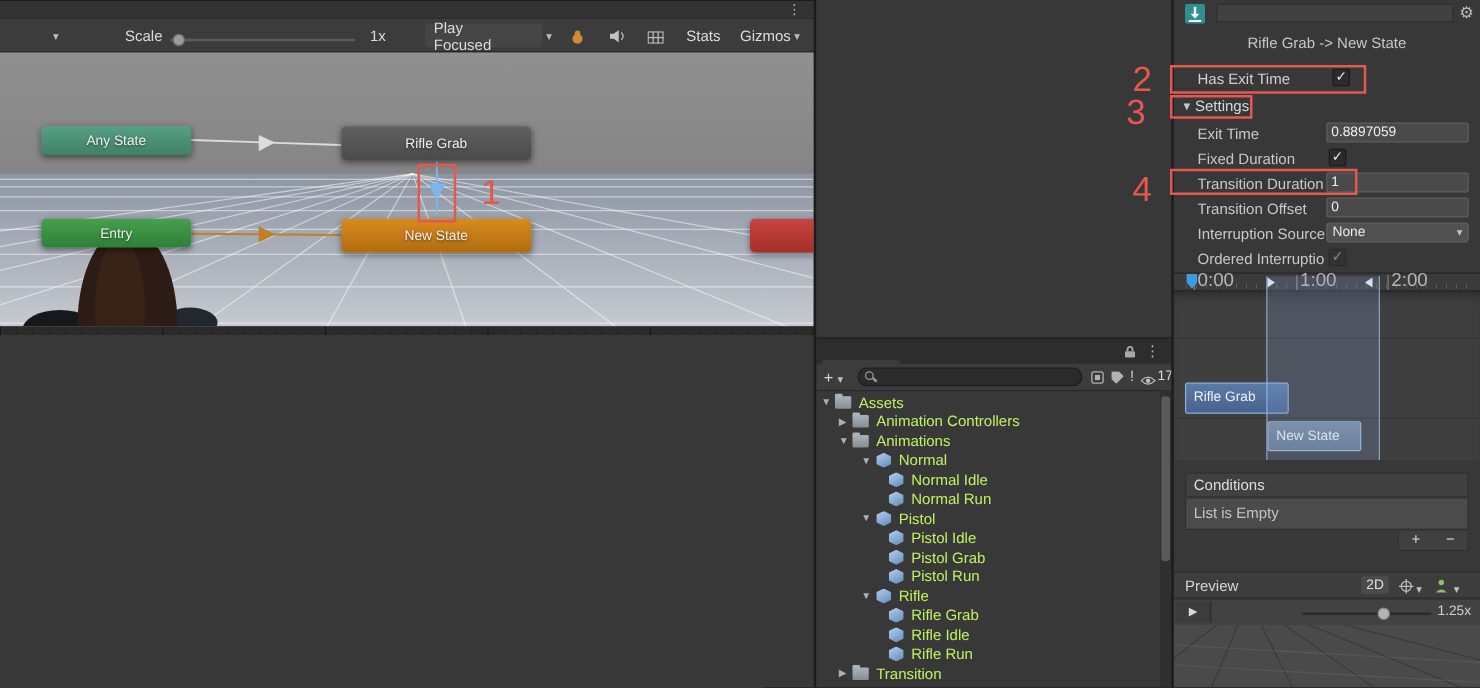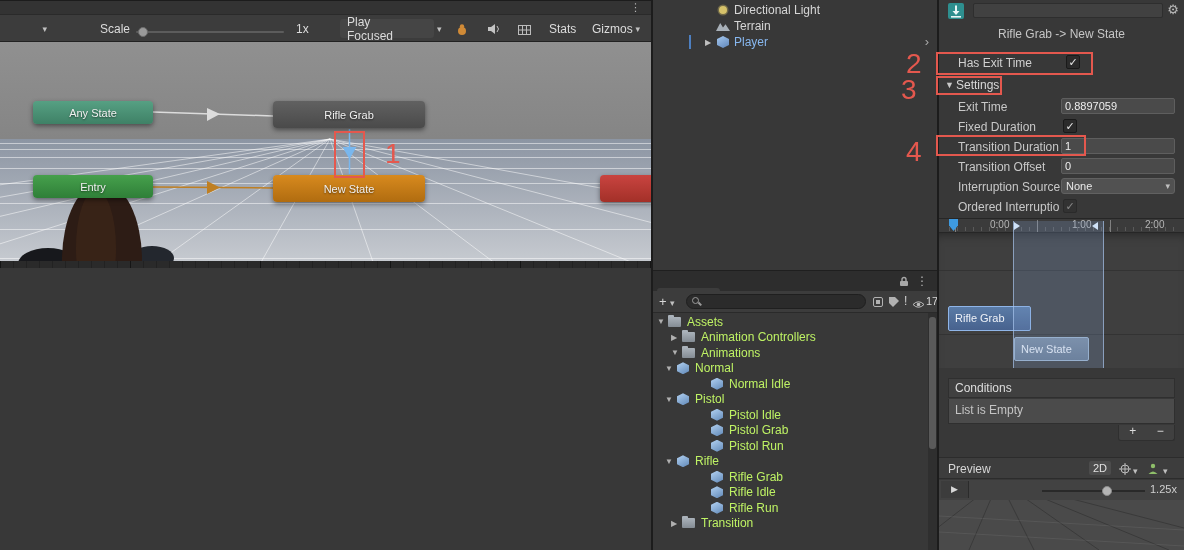--- a/index.html
+++ b/index.html
@@ -81,21 +81,21 @@
   .i-slice { left:220px; top:6px; width:10px; height:10px; border:1px solid #b2b2b2; border-radius:2px; }
   .i-slice::after { content:""; position:absolute; left:2px; top:2px; width:4px; height:4px; background:#b2b2b2; }
   .i-tag { left:236px; top:6px; width:10px; height:10px; background:#b2b2b2; clip-path:polygon(0 0,60% 0,100% 40%,40% 100%,0 60%); }
   #proj-bang { left:251px; top:3px; color:#cfcfcf; font-size:12px; }
   #proj-eye { left:259px; top:7px; }
   #proj-count { left:273px; top:4px; font-size:11px; color:#d8d8d8; }
 
   #proj-tree { position:absolute; left:0; top:314px; width:100%; height:236px; overflow:hidden; }
   .t-row { height:15.5px; display:flex; align-items:center; }
   .t-row.i0 { padding-left:4px; } .t-row.i1 { padding-left:18px; }
-  .t-row.i2 { padding-left:12px; } .t-row.i3 { padding-left:46px; }
+  .t-row.i2 { padding-left:36px; } .t-row.i3 { padding-left:46px; }
   .t-row .arrow { width:11px; font-size:8px; color:#b0b0b0; flex:none; }
   .t-row .arrow.open::after { content:"▼"; } .t-row .arrow.closed::after { content:"▶"; }
   .ticon { width:15px; height:12px; margin-right:4px; position:relative; flex:none; }
   .ticon.folder::before { content:""; position:absolute; left:0; top:-1px; width:6px; height:3px; background:#aab2ba; border-radius:1px 1px 0 0; }
   .ticon.folder::after { content:""; position:absolute; left:0; top:1px; width:13px; height:10px; background:linear-gradient(#aab2ba,#848c94); border-radius:1px; }
   .ticon.model::after { content:""; position:absolute; left:1px; top:0; width:12px; height:12px; background:linear-gradient(150deg,#b3d2f2,#6189b8); clip-path:polygon(50% 0,100% 25%,100% 75%,50% 100%,0 75%,0 25%); }
   .tlabel { color:#bef264; white-space:nowrap; }
   #proj-scrolltrack { position:absolute; right:0px; top:313px; width:9px; height:237px; background:#2f2f2f; }
   #proj-scrollthumb { position:absolute; left:1px; top:4px; width:7px; height:132px; background:#5a5a5a; border-radius:3px; }
 
@@ -119,21 +119,21 @@
   .insp-row.check .val-check { display:block; }
   .val-check::after { content:"✓"; }
   .insp-row.dim .val-check { opacity:.45; }
   .val-drop { display:none; position:absolute; left:122px; top:1px; width:114px; height:16px; background:#515151; border:1px solid #616161; border-radius:3px; font-size:11px; color:#e8e8e8; padding:0 4px; align-items:center; justify-content:space-between;text-align:center; }
   .insp-row.drop .val-drop { display:flex; }
 
   #tl-ruler { left:0; top:218px; width:245px; height:15px; background:#3b3b3b; border-top:1px solid #262626; border-bottom:1px solid #262626; }
   #tl-minor { position:absolute; left:10px; right:4px; bottom:1px; height:4px; background:repeating-linear-gradient(90deg,#5a5a5a 0 1px,transparent 1px 8px); }
   .tl-tick { position:absolute; top:1px; display:flex; gap:2px; align-items:flex-start; }
   .tl-tick i { display:block; width:1px; height:12px; background:#808080; }
-  .tl-tick span { font-size:10px; color:#b5b5b5; line-height:9px;padding-left:32px; }
+  .tl-tick span { font-size:15px; color:#b5b5b5; line-height:9px; }
   #playhead { left:10px; top:219px; width:9px; height:12px; background:#3e9ae0; clip-path:polygon(0 0,100% 0,100% 55%,50% 100%,0 55%); z-index:4; }
   #tl-tracks { left:0; top:233px; width:245px; height:135px; background:#3f3f3f; box-shadow:inset 0 8px 12px -8px rgba(0,0,0,.5); }
   .hline { position:absolute; left:0; width:245px; height:1px; background:#333; }
   #hline1 { top:270px; } #hline2 { top:334px; }
   .tl-bar { position:absolute; font-size:11px; color:#eef2f8; padding:5px 0 0 6px; z-index:2; }
   #bar-rifle { left:9px; top:306px; width:83px; height:25px; background:linear-gradient(#5a7ba6,#47628e); border:1px solid #8fb5e8; border-radius:2px; }
   #bar-newstate { left:75px; top:337px; width:75px; height:24px; background:linear-gradient(#7a8ba0,#66788e); border:1px solid #9db4cc; border-radius:2px; }
   #tl-region { left:74px; top:221px; width:91px; height:147px; background:rgba(130,165,215,.22); border-left:1px solid rgba(170,200,240,.65); border-right:1px solid rgba(170,200,240,.65); z-index:3; pointer-events:none; }
   #mark-in { left:75px; top:222px; width:0; height:0; border-left:6px solid #cfe2f8; border-top:4px solid transparent; border-bottom:4px solid transparent; z-index:4; }
   #mark-out { left:153px; top:222px; width:0; height:0; border-right:6px solid #cfe2f8; border-top:4px solid transparent; border-bottom:4px solid transparent; z-index:4; }
@@ -276,46 +276,20 @@
         </g>
       </svg>
     </div>
   </div>
 
   <div class="abs vdiv" style="left:651px"></div>
   <div class="abs vdiv" style="left:937px"></div>
 
   <div id="middle" class="abs">
 
-    <div id="hierarchy">
-
-        <div class="h-row plain">
-
-          <span class="expander"></span>
-          <span class="hicon light"></span>
-          <span class="hlabel">Directional Light</span>
-
-        </div>
-
-        <div class="h-row plain">
-
-          <span class="expander"></span>
-          <span class="hicon terrain"></span>
-          <span class="hlabel">Terrain</span>
-
-        </div>
-
-        <div class="h-row prefab">
-          <div class="pline"></div>
-          <span class="expander closed"></span>
-          <span class="hicon prefab"></span>
-          <span class="hlabel">Player</span>
-          <span class="open-arrow">›</span>
-        </div>
-      </div>
 
     <div id="proj-tabbar">
       <div class="tab active">Project</div>
       <div class="tab inactive">Console</div>
       <span id="proj-lock">
         <svg width="10" height="11">
             <rect x="1" y="5" width="8" height="5" rx="1" fill="#a8a8a8"></rect>
             <path d="M3 5 V3.5 a2 2 0 0 1 4 0 V5" fill="none" stroke="#a8a8a8" stroke-width="1.4"></path>
           </svg>
       </span>
@@ -364,20 +338,25 @@
           <span class="ticon model"></span>
           <span class="tlabel">Normal</span>
         </div>
 
         <div class="t-row i3">
           <span class="arrow"></span>
           <span class="ticon model"></span>
           <span class="tlabel">Normal Idle</span>
         </div>
 
+        <div class="t-row i3">
+          <span class="arrow"></span>
+          <span class="ticon model"></span>
+          <span class="tlabel">Normal Run</span>
+        </div>
 
         <div class="t-row i2">
           <span class="arrow open"></span>
           <span class="ticon model"></span>
           <span class="tlabel">Pistol</span>
         </div>
 
         <div class="t-row i3">
           <span class="arrow"></span>
           <span class="ticon model"></span>

